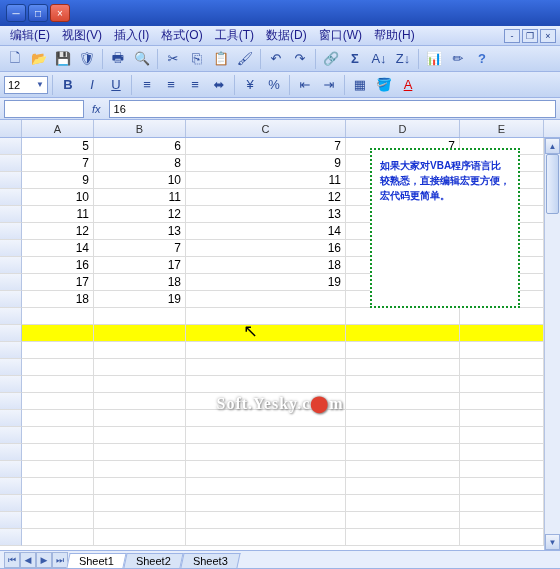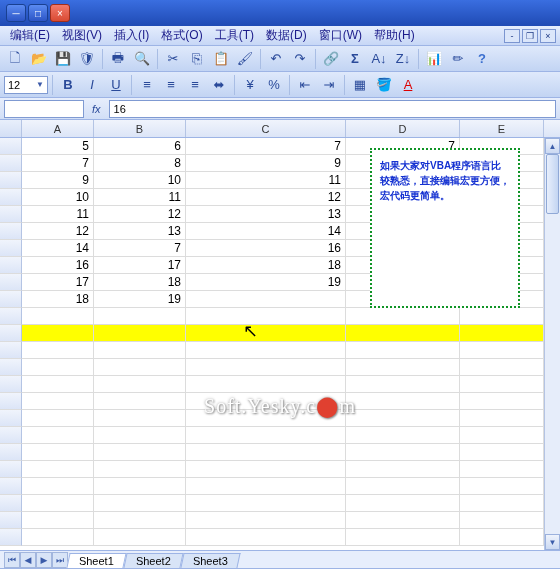--- a/index.html
+++ b/index.html
@@ -30,21 +30,21 @@
 .ch { border-right:1px solid #b4c4e4; text-align:center; font-size:11px; color:#333; display:flex; align-items:center; justify-content:center;}
 .rowhdrs { position:absolute; left:0; top:18px; width:22px; }
 .rh { height:17px; border-bottom:1px solid #dcdcdc; border-right:1px solid #b4c4e4; display:flex; align-items:center; justify-content:center; font-size:10px; background:linear-gradient(#f0f4fc,#dce5f7); color:#444;}
 .cells { position:absolute; left:22px; top:18px; right:0; }
 .row { display:flex; height:17px;}
 .cell { border-right:1px solid #dcdcdc; border-bottom:1px solid #dcdcdc; padding:0 4px; font-size:12px; display:flex; align-items:center; justify-content:flex-end; color:#000; overflow:hidden;}
 .yellowrow .cell { background:#ffff00;}
 .textbox { position:absolute; border:2px dotted #109426; background:#fff; padding:8px; }
 .textbox .tb-title { color:#d11; font-weight:bold; text-align:center; font-size:14px; margin-bottom:8px; letter-spacing:2px;}
 .textbox .tb-body { color:#1431d1; font-size:10px; font-weight:bold; line-height:1.5;}
-.watermark { position:absolute; left:50%; top:274px; transform:translateX(-50%); font-size:20px; font-family:Georgia,serif; color:#fff; text-shadow:0 0 3px #999,1px 1px 2px #888; font-weight:normal; letter-spacing:1px;}
+.watermark { position:absolute; left:50%; top:274px; transform:translateX(-50%); font-size:16px; font-family:Georgia,serif; color:#fff; text-shadow:0 0 3px #999,1px 1px 2px #888; font-weight:bold; letter-spacing:1px;}
 .watermark .r { color:#e04030;}
 .cursor-arrow { position:absolute; left:243px; top:200px; font-size:18px; color:#000; pointer-events:none;}
 .sheettabs { height:18px; background:#e7eefc; border-top:1px solid #9db4e5; display:flex; align-items:flex-end; padding-left:4px; gap:0;}
 .navtab { width:16px; height:16px; border:1px solid #a2b6de; background:#d8e4f7; display:flex; align-items:center; justify-content:center; font-size:9px; color:#3b5ca9; cursor:pointer;}
 .sheet { padding:1px 10px; border:1px solid #9db4e5; border-bottom:none; background:#fff; font-size:11px; cursor:pointer; border-radius:0 0 0 0; transform:skewX(-12deg);}
 .sheet span { display:inline-block; transform:skewX(12deg);}
 .sheet.inactive { background:#d8e4f7;}
 .drawbar { height:24px; background:linear-gradient(#e0e9fb,#c6d7f4); border-top:1px solid #9db4e5; display:flex; align-items:center; padding:0 4px; gap:3px;}
 .vscroll { position:absolute; right:0; top:18px; bottom:0; width:16px; background:#e6edfa; border-left:1px solid #b4c4e4;}
 .vscroll .sbbtn { height:16px; background:linear-gradient(#eef3fc,#cbd9f2); border:1px solid #9bb1dd; display:flex; align-items:center; justify-content:center; font-size:8px; color:#3b5ca9;}

